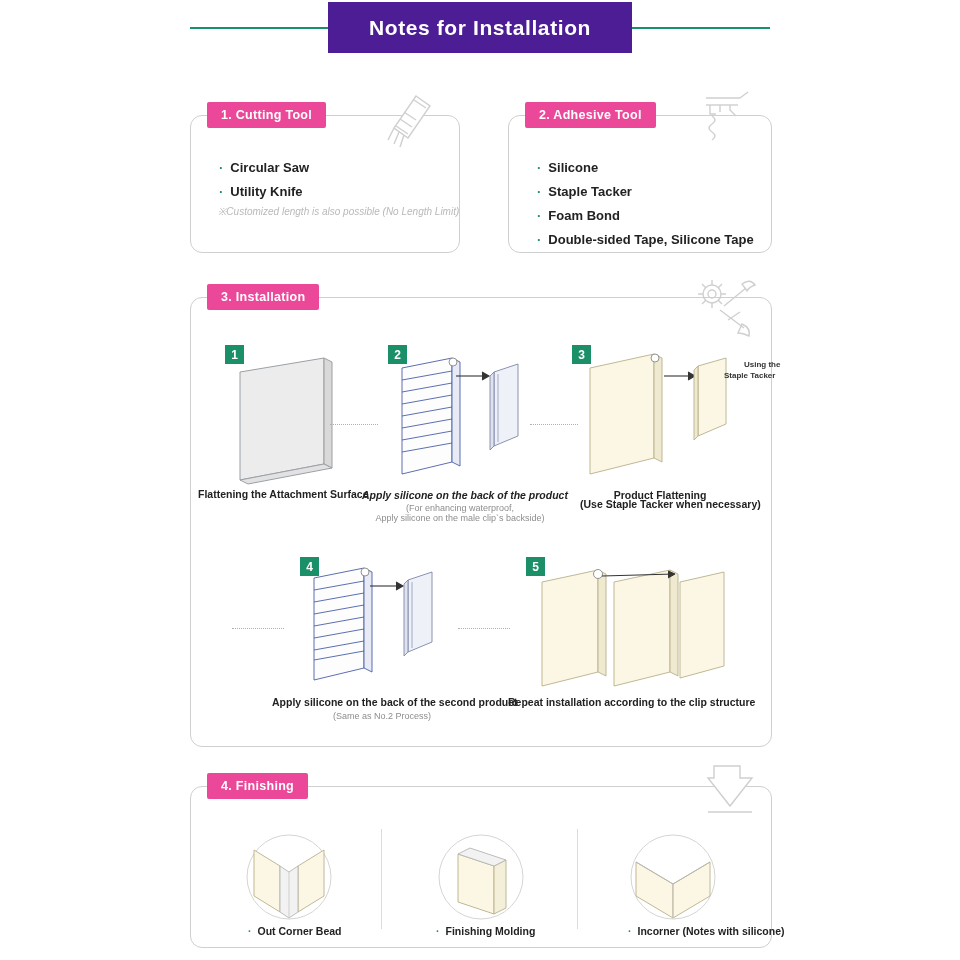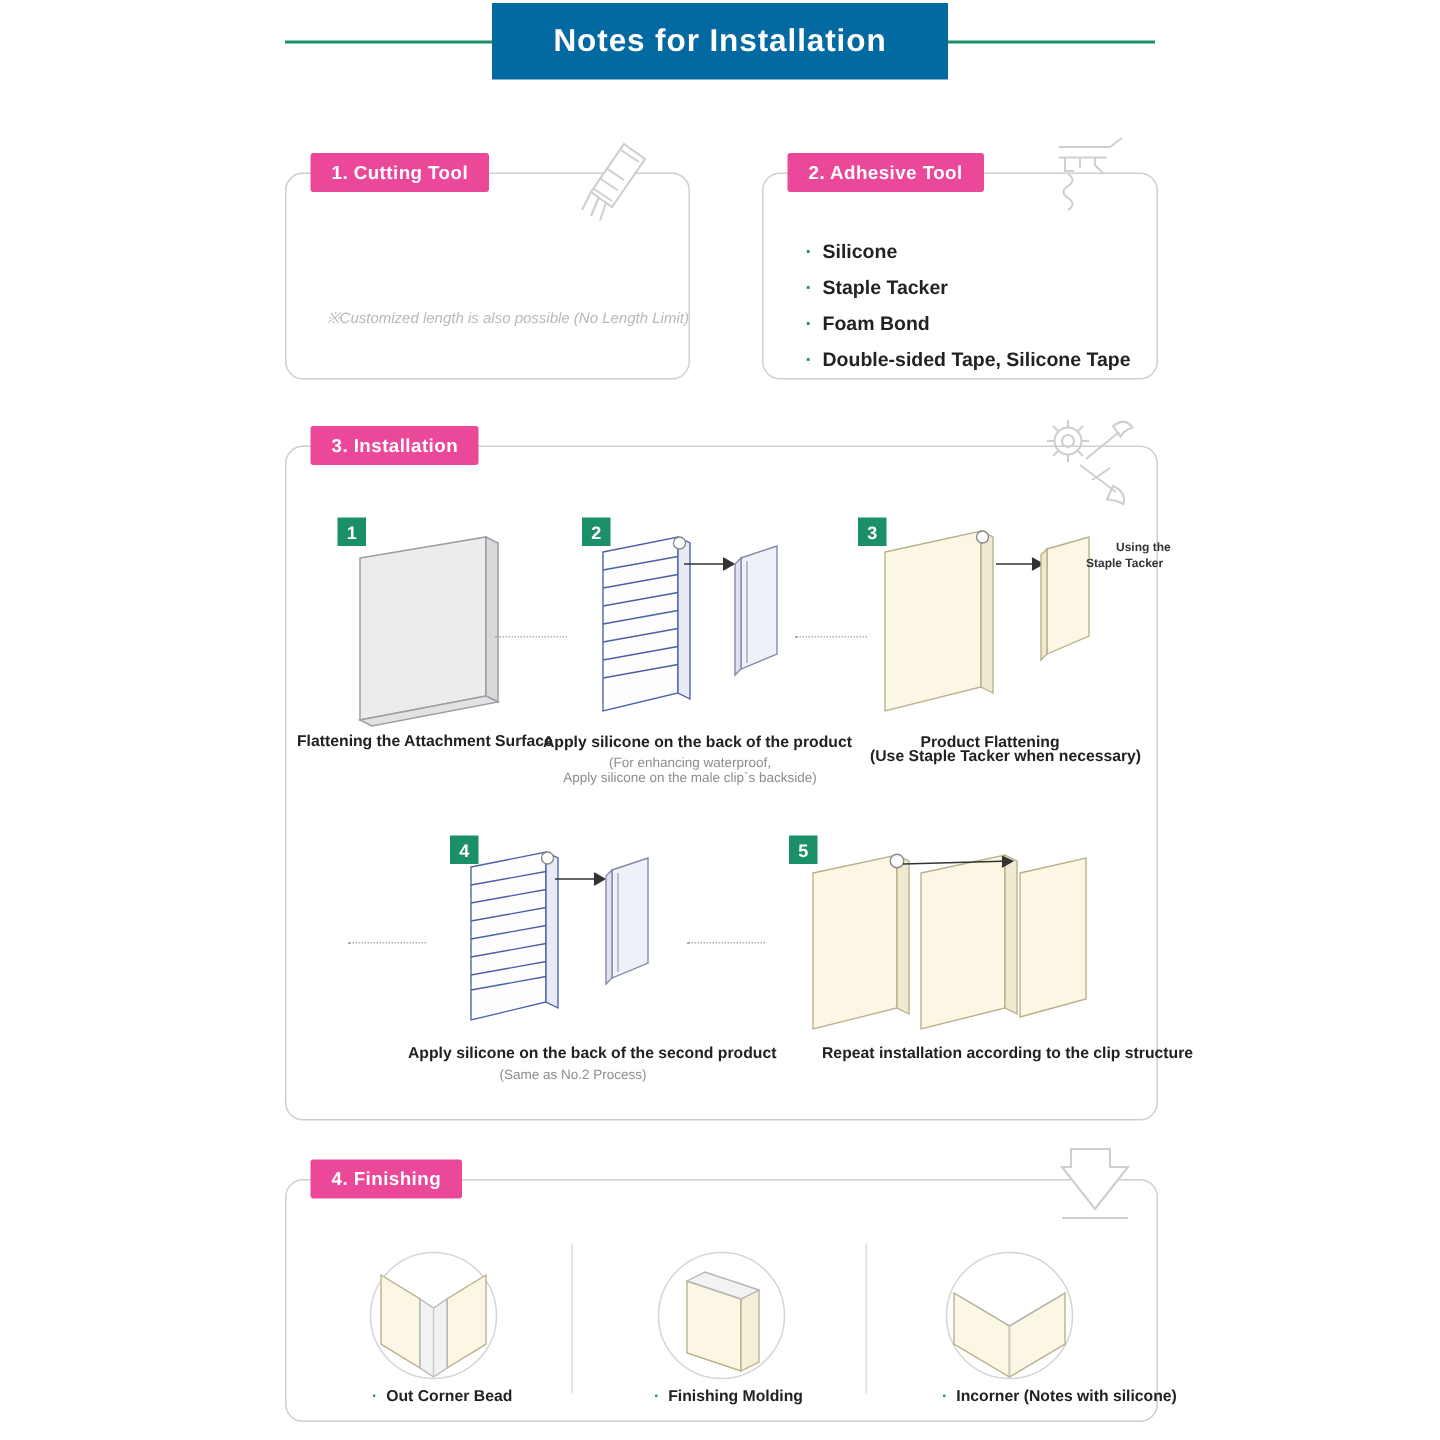--- a/index.html
+++ b/index.html
@@ -11,21 +11,21 @@
     position:relative;
     overflow:hidden;
   }
   .page{position:relative;width:960px;height:960px;}
 
   
   .header-wrap{position:absolute;top:0;left:0;width:960px;height:60px;}
   .header-rule{position:absolute;top:27px;left:190px;width:580px;height:2px;background:#17916c;}
   .header-title{
     position:absolute;top:2px;left:328px;width:304px;height:51px;
-    background:#0369a1;color:#fff;
+    background:#4c1d95;color:#fff;
     font-size:21px;font-weight:bold;letter-spacing:.6px;
     display:flex;align-items:center;justify-content:center;
   }
 
   
   .panel{
     position:absolute;border:1px solid #cfcfcf;border-radius:12px;background:#fff;
   }
   .tag{
     position:absolute;background:#ec4899;color:#fff;
@@ -77,20 +77,24 @@
 <div class="page">
 
   <div class="header-wrap">
     <div class="header-rule"></div>
     <div class="header-title">Notes for Installation</div>
   </div>
 
   <div class="panel" style="left:190px;top:115px;width:268px;height:136px;">
     <div class="tag" style="left:16px;top:-14px;">1. Cutting Tool</div>
 
+    <ul class="bullets" style="left:28px;top:44px;">
+      <li>Circular Saw</li>
+      <li>Utility Knife</li>
+    </ul>
     <div class="note-small" style="left:27px;top:88px;">※Customized length is also possible (No Length Limit)</div>
   </div>
 
   <svg class="svg-abs" style="left:378px;top:88px;" width="70" height="70" viewBox="0 0 70 70">
     <g fill="none" stroke="#cfcfcf" stroke-width="1.4">
       <path d="M38 8 L52 18 L30 50 L16 40 Z" fill="#ffffff"></path>
       <path d="M36 12 L48 20"></path>
       <path d="M18 38 L30 46"></path>
       <path d="M22 31 L34 39"></path>
       <path d="M26 24 L38 32"></path>
@@ -171,21 +175,21 @@
     <g stroke="#333" stroke-width="1.1" fill="none">
       <path d="M66 26 L98 26"></path>
       <path d="M92 22 L99 26 L92 30" fill="#333"></path>
     </g>
     <g stroke="#7f87a8" stroke-width="0.9">
       <polygon points="104,22 128,14 128,86 104,96" fill="#eef1f7"></polygon>
       <polygon points="104,22 100,26 100,100 104,96" fill="#dfe3ef"></polygon>
       <path d="M108 24 L108 92" stroke="#9aa3c0"></path>
     </g>
   </svg>
-  <div class="cap" style="left:362px;top:489px;width:196px;">Apply silicone on the back of the product</div>
+  <div class="cap" style="left:362px;top:489px;width:196px;font-style:italic;">Apply silicone on the back of the product</div>
   <div class="cap-sub" style="left:362px;top:503px;width:196px;">(For enhancing waterproof,</div>
   <div class="cap-sub" style="left:362px;top:513px;width:196px;">Apply silicone on the male clip`s backside)</div>
 
   <div class="dots" style="left:530px;top:424px;width:48px;"></div>
 
   <div class="stepnum" style="left:572px;top:345px;">3</div>
   <svg class="svg-abs" style="left:576px;top:346px;" width="160" height="150" viewBox="0 0 160 150">
     <g stroke="#b9b08a" stroke-width="0.9">
       <polygon points="14,22 78,8 78,112 14,128" fill="#fbf7e4"></polygon>
       <polygon points="78,8 86,12 86,116 78,112" fill="#efe9cf"></polygon>
@@ -245,21 +249,21 @@
       <polygon points="86,22 142,10 142,112 86,126" fill="#fbf7e4"></polygon>
       <polygon points="142,10 150,14 150,116 142,112" fill="#efe9cf"></polygon>
       <polygon points="152,22 196,12 196,106 152,118" fill="#fbf7e4"></polygon>
     </g>
     <circle cx="70" cy="14" r="4.5" fill="#fff" stroke="#888" stroke-width="0.9"></circle>
     <g stroke="#333" stroke-width="1" fill="none">
       <path d="M74 16 L146 14"></path>
       <path d="M140 11 L147 14 L140 18" fill="#333"></path>
     </g>
   </svg>
-  <div class="cap" style="left:508px;top:696px;width:240px;padding-left:40px;">Repeat installation according to the clip structure</div>
+  <div class="cap" style="left:508px;top:696px;width:240px;">Repeat installation according to the clip structure</div>
 
   <div class="panel" style="left:190px;top:786px;width:580px;height:160px;">
     <div class="tag" style="left:16px;top:-14px;">4. Finishing</div>
     <div class="vdiv" style="left:190px;top:42px;height:100px;"></div>
     <div class="vdiv" style="left:386px;top:42px;height:100px;"></div>
   </div>
 
   <svg class="svg-abs" style="left:700px;top:762px;" width="60" height="62" viewBox="0 0 60 62">
     <g fill="#ffffff" stroke="#cfcfcf" stroke-width="1.4">
       <path d="M14 4 L40 4 L40 16 L52 16 L30 44 L8 16 L14 16 Z"></path>

